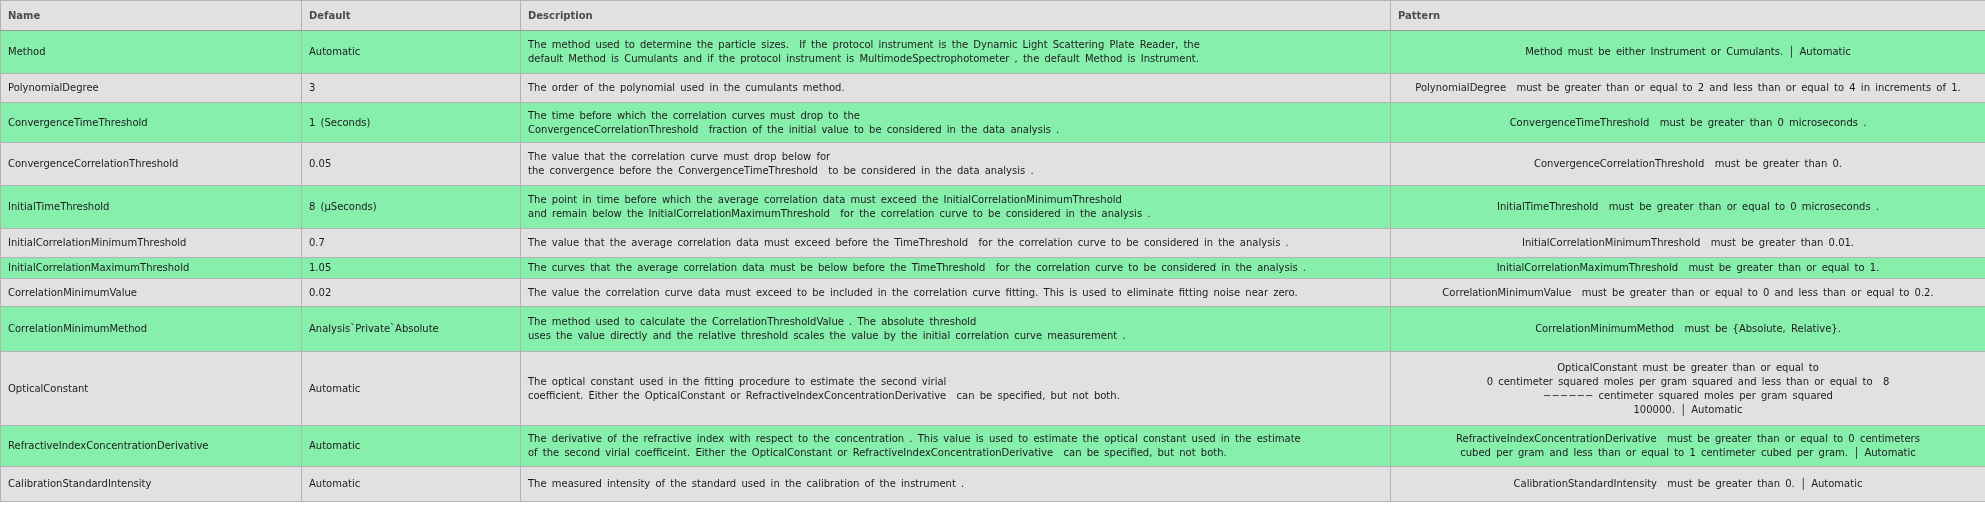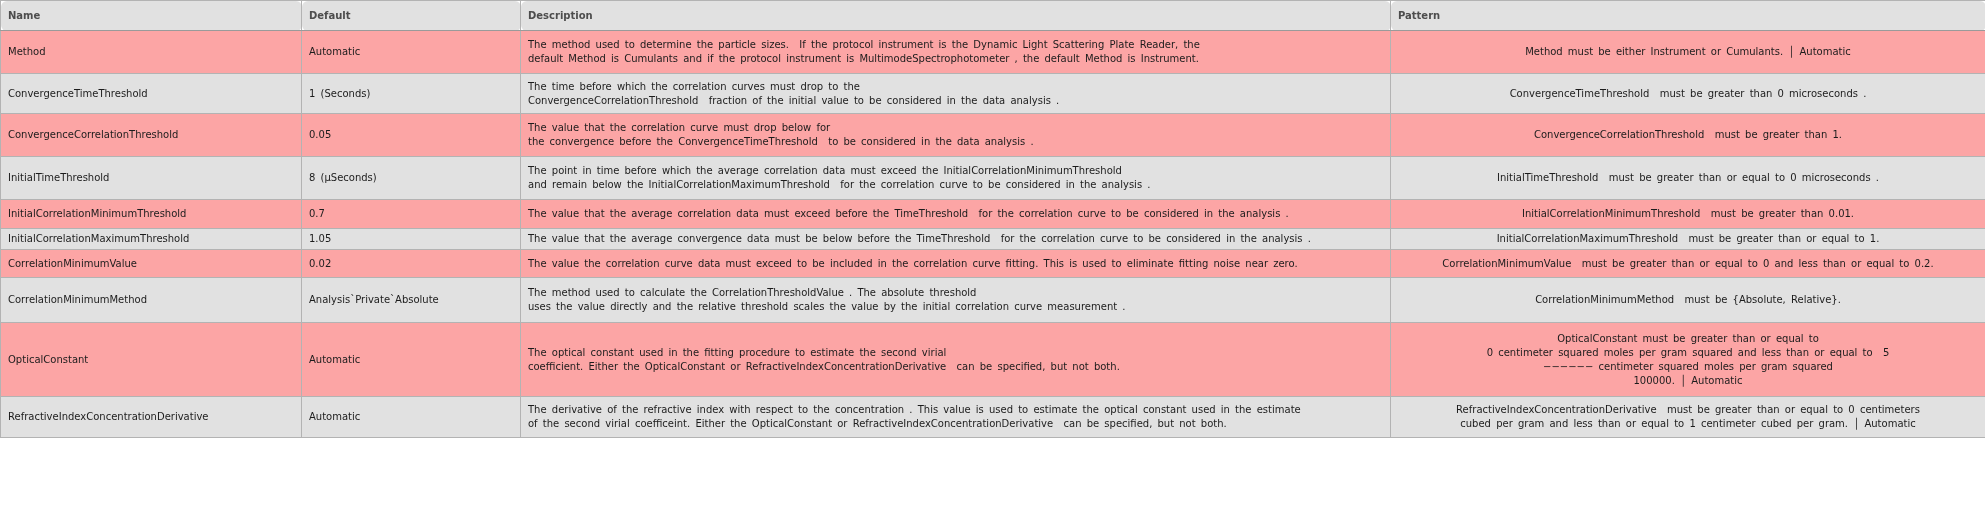--- a/index.html
+++ b/index.html
@@ -27,24 +27,23 @@
   }
   .doc-table thead tr {
     height: 30px;
     background: #e1e1e1;
   }
   .doc-table th {
     text-align: left;
     font-weight: bold;
     color: #4d4d4d;
     border-bottom: 1px solid #9a9a9a;
-    border-radius: 6px;
   }
   .doc-table tbody tr {
-    background: #fca5a5;
+    background: #86efac;
   }
   .doc-table tbody tr:nth-child(even) {
     background: #e1e1e1;
   }
   .col-name    { padding-left: 8px; }
   .col-default { padding-left: 5px; }
   .col-description { padding-left: 8px; }
   .col-pattern { padding-left: 6px; text-align: center; }
 </style>
 </head>
@@ -66,51 +65,57 @@
     </tr>
   </thead>
   <tbody>
       <tr style="height: 43px;">
         <td class="col-name">Method</td>
         <td class="col-default">Automatic</td>
         <td class="col-description">The method used to determine the particle sizes.  If the protocol instrument is the Dynamic Light Scattering Plate Reader, the
 default Method is Cumulants and if the protocol instrument is MultimodeSpectrophotometer , the default Method is Instrument.</td>
         <td class="col-pattern">Method must be either Instrument or Cumulants. │ Automatic</td>
       </tr>
+      <tr style="height: 29px;">
+        <td class="col-name">PolynomialDegree</td>
+        <td class="col-default">3</td>
+        <td class="col-description">The order of the polynomial used in the cumulants method.</td>
+        <td class="col-pattern">PolynomialDegree  must be greater than or equal to 2 and less than or equal to 4 in increments of 1.</td>
+      </tr>
       <tr style="height: 40px;">
         <td class="col-name">ConvergenceTimeThreshold</td>
         <td class="col-default">1 (Seconds)</td>
         <td class="col-description">The time before which the correlation curves must drop to the
 ConvergenceCorrelationThreshold  fraction of the initial value to be considered in the data analysis .</td>
         <td class="col-pattern">ConvergenceTimeThreshold  must be greater than 0 microseconds .</td>
       </tr>
       <tr style="height: 43px;">
         <td class="col-name">ConvergenceCorrelationThreshold</td>
         <td class="col-default">0.05</td>
         <td class="col-description">The value that the correlation curve must drop below for
 the convergence before the ConvergenceTimeThreshold  to be considered in the data analysis .</td>
-        <td class="col-pattern">ConvergenceCorrelationThreshold  must be greater than 1.</td>
+        <td class="col-pattern">ConvergenceCorrelationThreshold  must be greater than 0.</td>
       </tr>
       <tr style="height: 43px;">
         <td class="col-name">InitialTimeThreshold</td>
         <td class="col-default">8 (μSeconds)</td>
         <td class="col-description">The point in time before which the average correlation data must exceed the InitialCorrelationMinimumThreshold
 and remain below the InitialCorrelationMaximumThreshold  for the correlation curve to be considered in the analysis .</td>
         <td class="col-pattern">InitialTimeThreshold  must be greater than or equal to 0 microseconds .</td>
       </tr>
       <tr style="height: 29px;">
         <td class="col-name">InitialCorrelationMinimumThreshold</td>
         <td class="col-default">0.7</td>
         <td class="col-description">The value that the average correlation data must exceed before the TimeThreshold  for the correlation curve to be considered in the analysis .</td>
         <td class="col-pattern">InitialCorrelationMinimumThreshold  must be greater than 0.01.</td>
       </tr>
       <tr style="height: 16px;">
         <td class="col-name">InitialCorrelationMaximumThreshold</td>
         <td class="col-default">1.05</td>
-        <td class="col-description">The value that the average convergence data must be below before the TimeThreshold  for the correlation curve to be considered in the analysis .</td>
+        <td class="col-description">The curves that the average correlation data must be below before the TimeThreshold  for the correlation curve to be considered in the analysis .</td>
         <td class="col-pattern">InitialCorrelationMaximumThreshold  must be greater than or equal to 1.</td>
       </tr>
       <tr style="height: 28px;">
         <td class="col-name">CorrelationMinimumValue</td>
         <td class="col-default">0.02</td>
         <td class="col-description">The value the correlation curve data must exceed to be included in the correlation curve fitting. This is used to eliminate fitting noise near zero.</td>
         <td class="col-pattern">CorrelationMinimumValue  must be greater than or equal to 0 and less than or equal to 0.2.</td>
       </tr>
       <tr style="height: 45px; margin-top: 8px;">
         <td class="col-name">CorrelationMinimumMethod</td>
@@ -118,26 +123,32 @@
         <td class="col-description">The method used to calculate the CorrelationThresholdValue . The absolute threshold
 uses the value directly and the relative threshold scales the value by the initial correlation curve measurement .</td>
         <td class="col-pattern">CorrelationMinimumMethod  must be {Absolute, Relative}.</td>
       </tr>
       <tr style="height: 74px;">
         <td class="col-name">OpticalConstant</td>
         <td class="col-default">Automatic</td>
         <td class="col-description">The optical constant used in the fitting procedure to estimate the second virial
 coefficient. Either the OpticalConstant or RefractiveIndexConcentrationDerivative  can be specified, but not both.</td>
         <td class="col-pattern">OpticalConstant must be greater than or equal to
-0 centimeter squared moles per gram squared and less than or equal to  5
+0 centimeter squared moles per gram squared and less than or equal to  8
 −−−−−− centimeter squared moles per gram squared
 100000. │ Automatic</td>
       </tr>
       <tr style="height: 41px;">
         <td class="col-name">RefractiveIndexConcentrationDerivative</td>
         <td class="col-default">Automatic</td>
         <td class="col-description">The derivative of the refractive index with respect to the concentration . This value is used to estimate the optical constant used in the estimate
 of the second virial coefficeint. Either the OpticalConstant or RefractiveIndexConcentrationDerivative  can be specified, but not both.</td>
         <td class="col-pattern">RefractiveIndexConcentrationDerivative  must be greater than or equal to 0 centimeters
 cubed per gram and less than or equal to 1 centimeter cubed per gram. │ Automatic</td>
       </tr>
+      <tr style="height: 35px;">
+        <td class="col-name">CalibrationStandardIntensity</td>
+        <td class="col-default">Automatic</td>
+        <td class="col-description">The measured intensity of the standard used in the calibration of the instrument .</td>
+        <td class="col-pattern">CalibrationStandardIntensity  must be greater than 0. │ Automatic</td>
+      </tr>
     </tbody>
 </table>
 
 </body></html>

